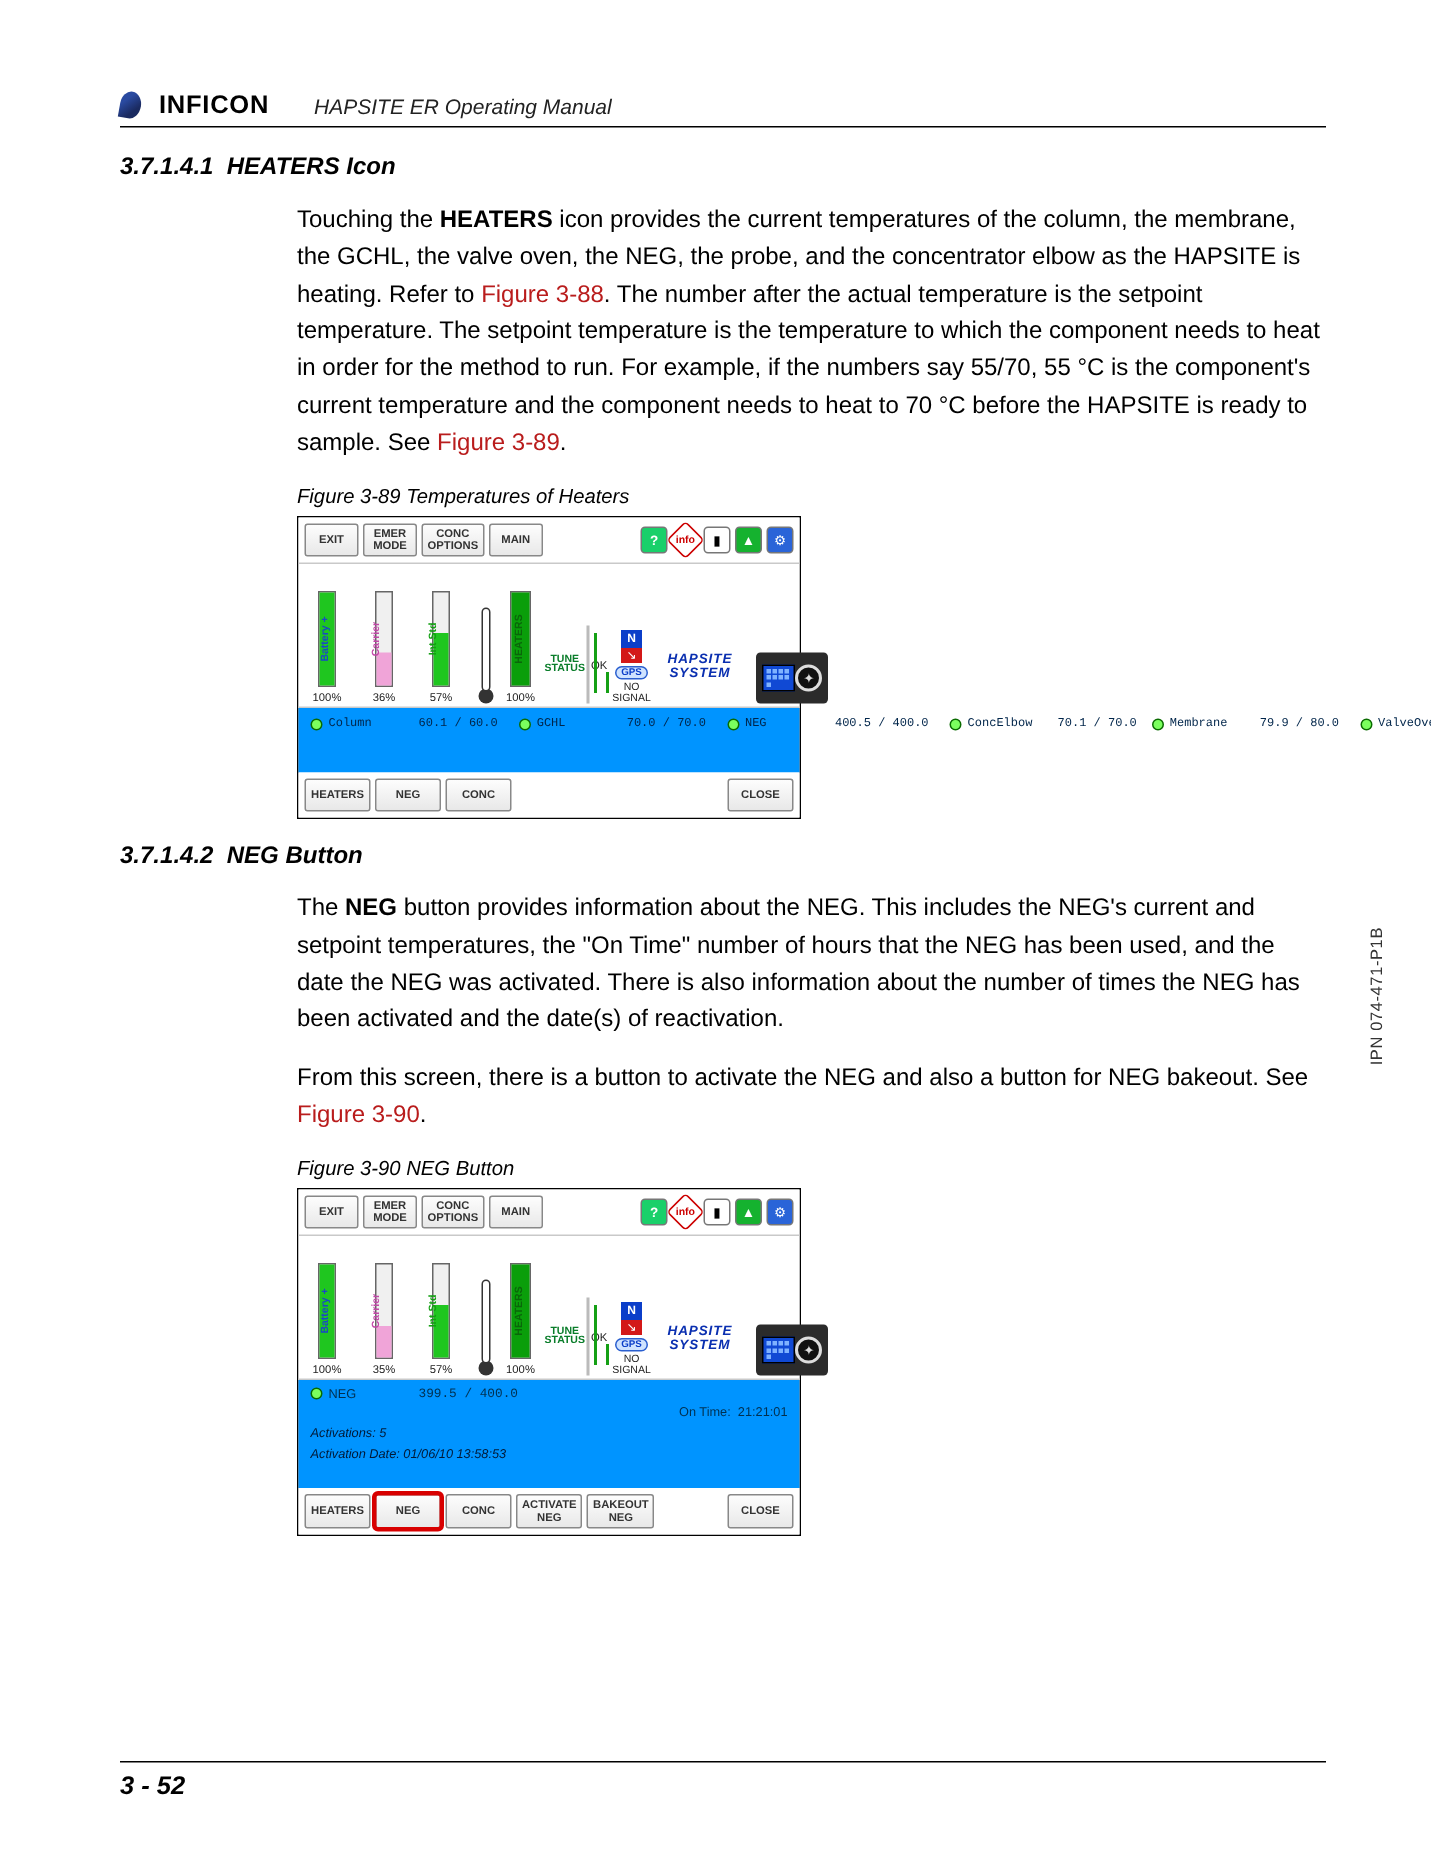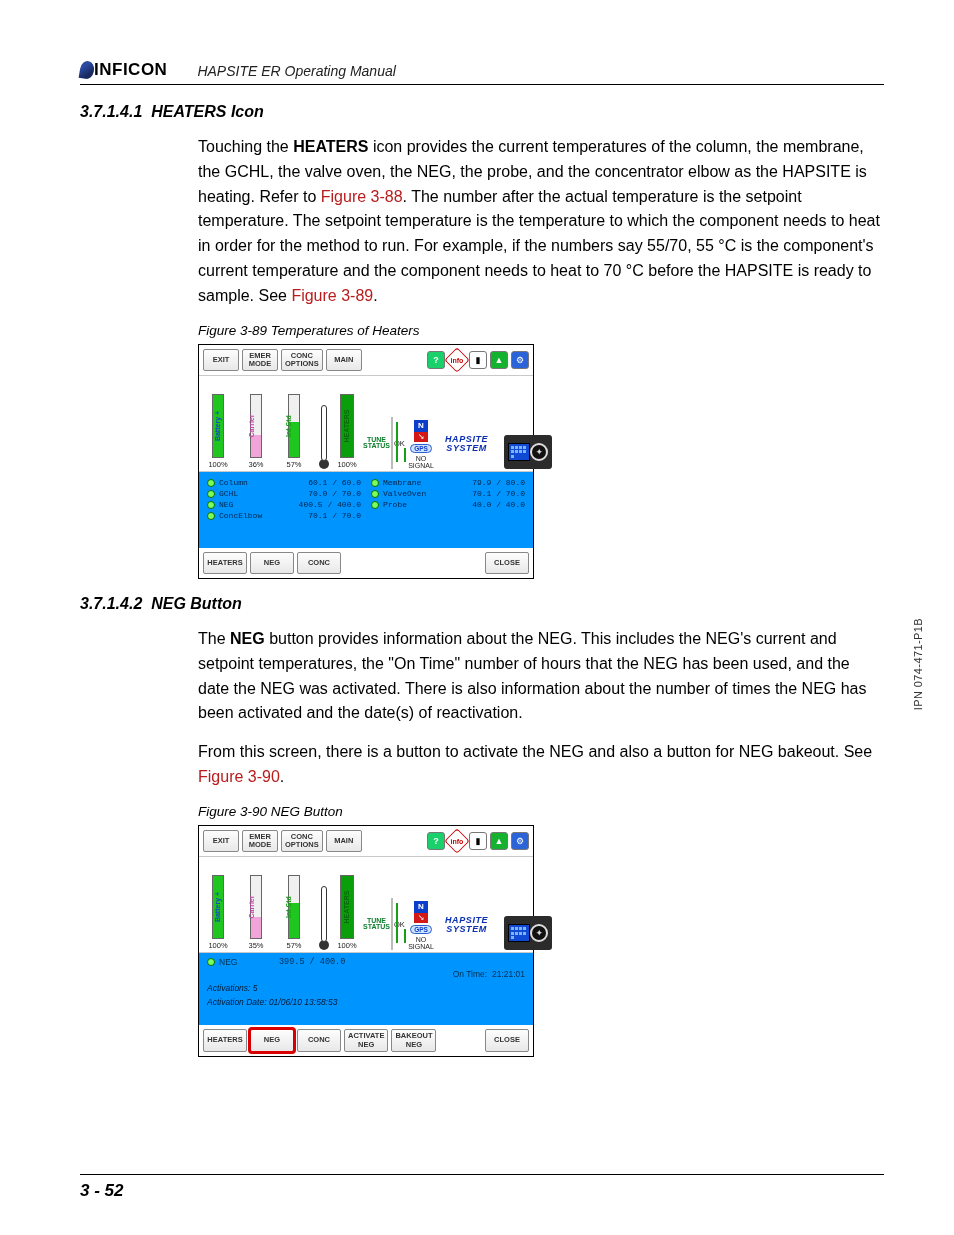--- a/index.html
+++ b/index.html
@@ -17,21 +17,21 @@
     display: flex;
     align-items: flex-end;
     gap: 30px;
     border-bottom: 1.5px solid #000;
     padding-bottom: 4px;
     margin-bottom: 18px;
   }
   .logo {
     display: flex;
     align-items: center;
-    gap: 0;
+    gap: 12px;
     font-weight: bold;
     font-family: Arial, sans-serif;
     letter-spacing: 0.5px;
     font-size: 17px;
   }
   .logo-mark {
     width: 14px; height: 18px;
     background: linear-gradient(135deg,#2a4aa0 30%,#1a2a60 70%);
     border-radius: 50% 50% 50% 0;
     transform: rotate(10deg);
@@ -162,21 +162,21 @@
   
   .data-heaters {
     background:#0094ff;
     color:#003050;
     padding: 6px 8px 28px 8px;
     font-size: 8px;
     font-family: "Courier New", monospace;
     display:flex;
     gap:10px;
   }
-  .dh-col{display:flex;flex-direction:column;gap:2px;flex:1;}
+  .dh-col{display:flex;flex-direction:row;gap:14px;flex:1;}
   .dh-row{display:flex;align-items:center;gap:4px;white-space:nowrap;}
   .dot{width:8px;height:8px;border-radius:50%;background:#7bff5e;border:1px solid #0a6b00;flex-shrink:0;}
   .dh-name{display:inline-block;width:56px;color:#00254a;}
   .dh-val{display:inline-block;text-align:right;flex:1;color:#00254a;}
 
   
   .data-neg {
     background:#0094ff;
     color:#003050;
     padding: 4px 8px 10px 8px;

